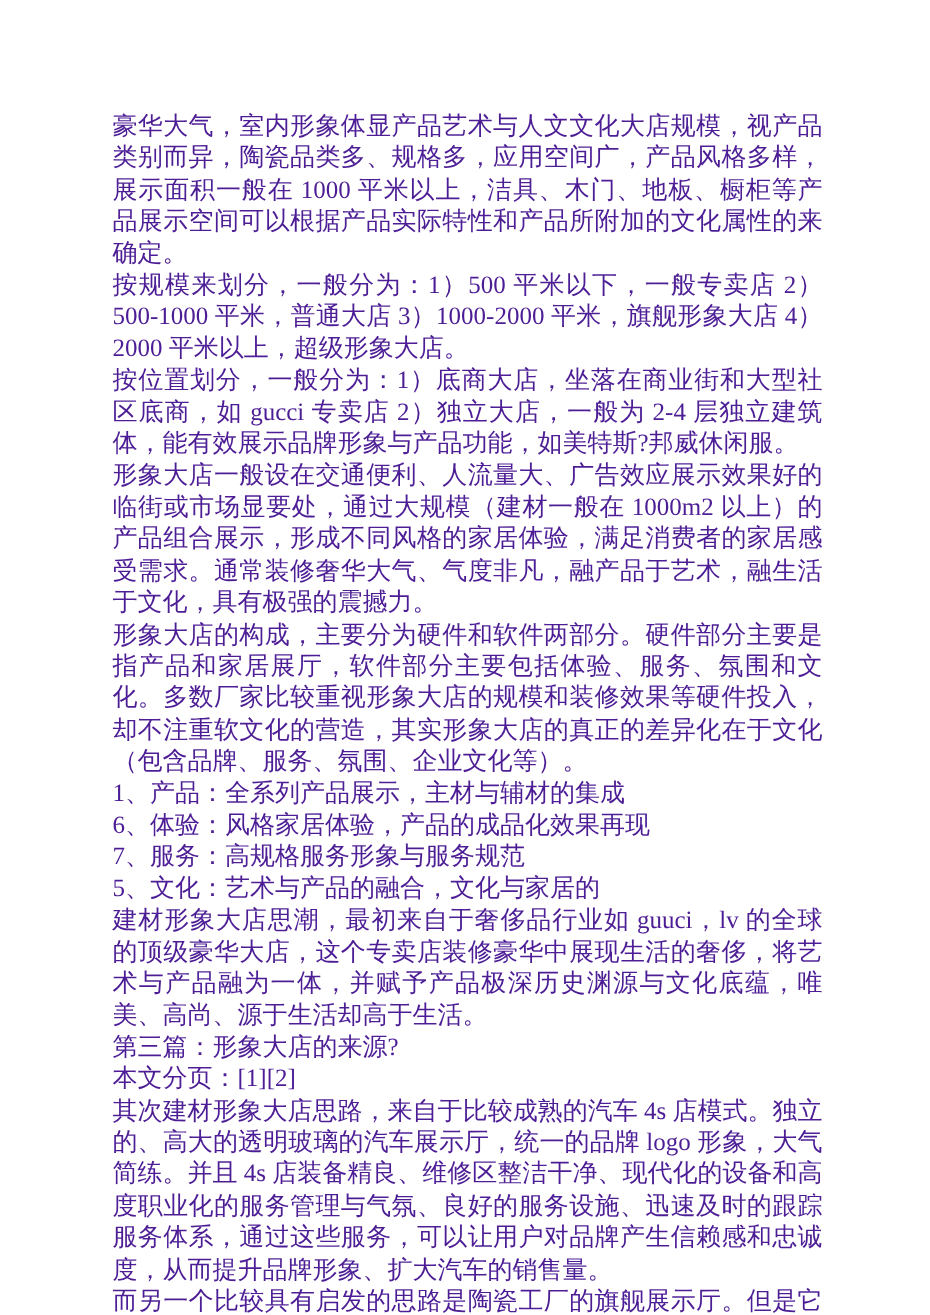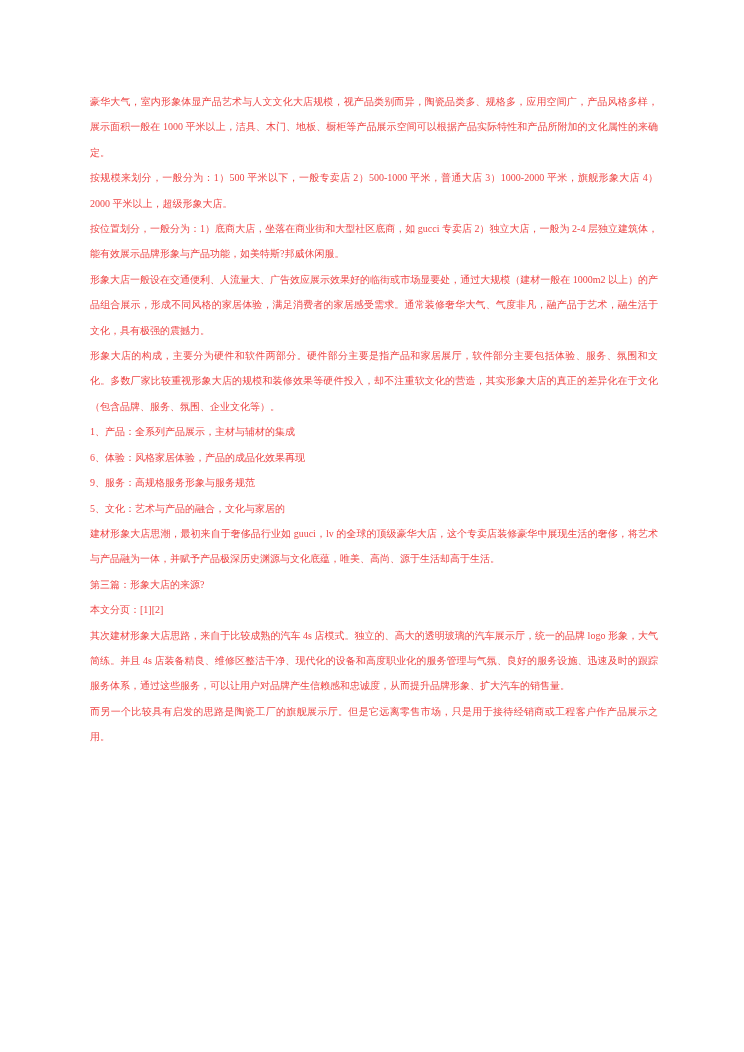--- a/index.html
+++ b/index.html
@@ -17,41 +17,41 @@
   }
   .content {
     position: absolute;
     left: 90px;
     top: 89px;
     width: 568px;
   }
   .doc-par {
     margin: 0;
     padding: 0;
-    font-size: 10px;
+    font-size: 20px;
     line-height: 25.4px;
-    color: #ef4444;
+    color: #4c1d95;
     text-align: justify;
     text-justify: inter-ideograph;
     word-break: break-word;
   }
 </style>
 </head>
 <body>
 
 <div class="page">
   <div class="content">
     <p class="doc-par">豪华大气，室内形象体显产品艺术与人文文化大店规模，视产品类别而异，陶瓷品类多、规格多，应用空间广，产品风格多样，展示面积一般在 1000 平米以上，洁具、木门、地板、橱柜等产品展示空间可以根据产品实际特性和产品所附加的文化属性的来确定。</p>
     <p class="doc-par">按规模来划分，一般分为：1）500 平米以下，一般专卖店 2）500-1000 平米，普通大店 3）1000-2000 平米，旗舰形象大店 4）2000 平米以上，超级形象大店。</p>
     <p class="doc-par">按位置划分，一般分为：1）底商大店，坐落在商业街和大型社区底商，如 gucci 专卖店 2）独立大店，一般为 2-4 层独立建筑体，能有效展示品牌形象与产品功能，如美特斯?邦威休闲服。</p>
     <p class="doc-par">形象大店一般设在交通便利、人流量大、广告效应展示效果好的临街或市场显要处，通过大规模（建材一般在 1000m2 以上）的产品组合展示，形成不同风格的家居体验，满足消费者的家居感受需求。通常装修奢华大气、气度非凡，融产品于艺术，融生活于文化，具有极强的震撼力。</p>
     <p class="doc-par">形象大店的构成，主要分为硬件和软件两部分。硬件部分主要是指产品和家居展厅，软件部分主要包括体验、服务、氛围和文化。多数厂家比较重视形象大店的规模和装修效果等硬件投入，却不注重软文化的营造，其实形象大店的真正的差异化在于文化（包含品牌、服务、氛围、企业文化等）。</p>
     <p class="doc-par">1、产品：全系列产品展示，主材与辅材的集成</p>
     <p class="doc-par">6、体验：风格家居体验，产品的成品化效果再现</p>
-    <p class="doc-par">9、服务：高规格服务形象与服务规范</p>
+    <p class="doc-par">7、服务：高规格服务形象与服务规范</p>
     <p class="doc-par">5、文化：艺术与产品的融合，文化与家居的</p>
     <p class="doc-par">建材形象大店思潮，最初来自于奢侈品行业如 guuci，lv 的全球的顶级豪华大店，这个专卖店装修豪华中展现生活的奢侈，将艺术与产品融为一体，并赋予产品极深历史渊源与文化底蕴，唯美、高尚、源于生活却高于生活。</p>
     <p class="doc-par">第三篇：形象大店的来源?</p>
     <p class="doc-par">本文分页：[1][2]</p>
     <p class="doc-par">其次建材形象大店思路，来自于比较成熟的汽车 4s 店模式。独立的、高大的透明玻璃的汽车展示厅，统一的品牌 logo 形象，大气简练。并且 4s 店装备精良、维修区整洁干净、现代化的设备和高度职业化的服务管理与气氛、良好的服务设施、迅速及时的跟踪服务体系，通过这些服务，可以让用户对品牌产生信赖感和忠诚度，从而提升品牌形象、扩大汽车的销售量。</p>
     <p class="doc-par">而另一个比较具有启发的思路是陶瓷工厂的旗舰展示厅。但是它远离零售市场，只是用于接待经销商或工程客户作产品展示之用。</p>
   </div>
 </div>
 
 </body></html>

